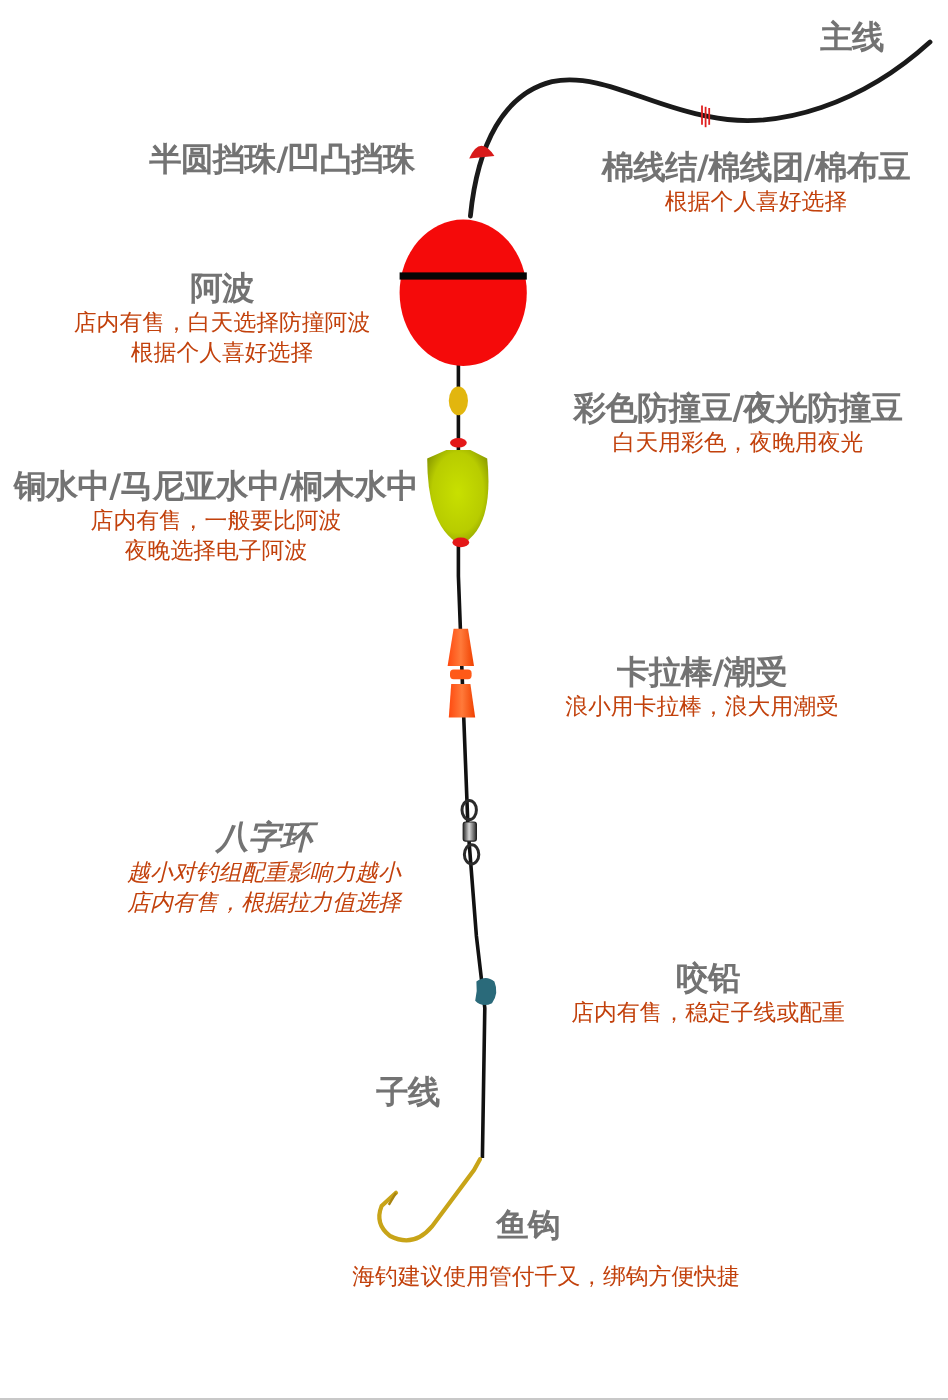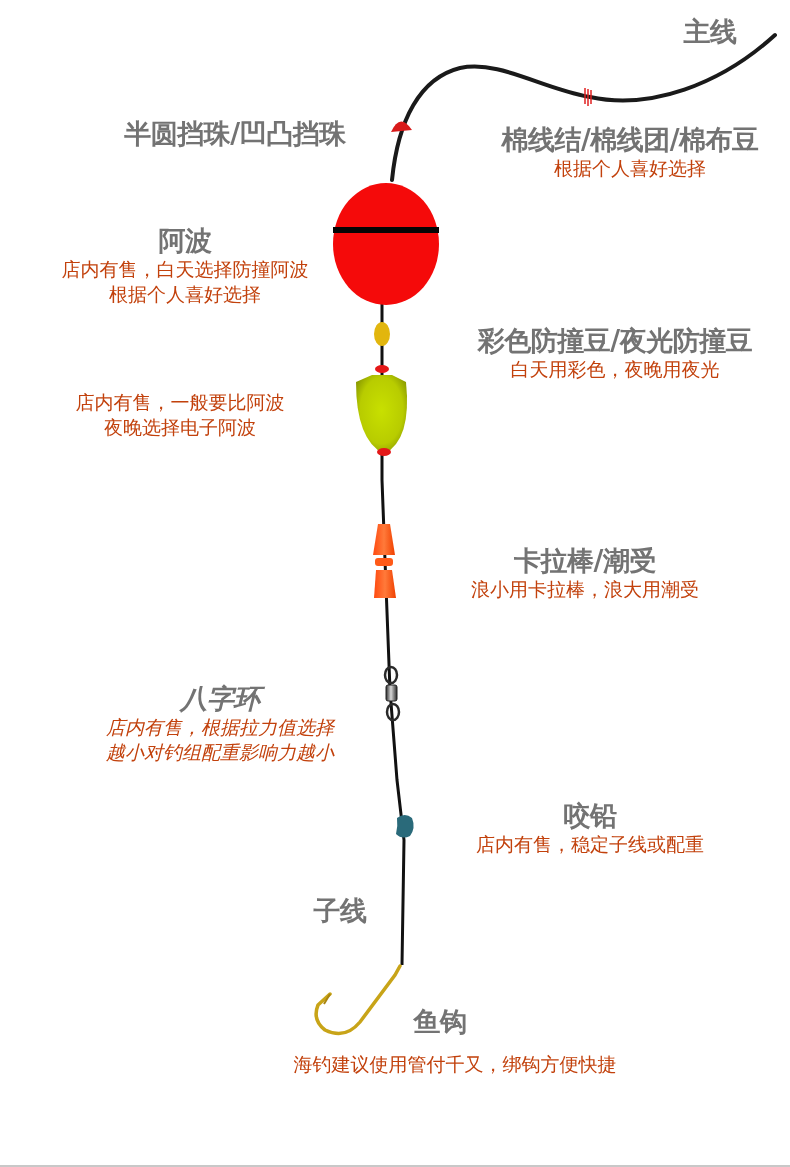--- a/index.html
+++ b/index.html
@@ -95,33 +95,34 @@
   <div class="desc">店内有售，白天选择防撞阿波</div>
   <div class="desc">根据个人喜好选择</div>
 </div>
 
 <div class="label" style="left:450px; top:325px; width:330px;">
   <div class="title">彩色防撞豆/夜光防撞豆</div>
   <div class="desc">白天用彩色，夜晚用夜光</div>
 </div>
 
 <div class="label" style="left:0px; top:390px; width:360px;">
+  <div class="title">铜水中/马尼亚水中/桐木水中</div>
   <div class="desc">店内有售，一般要比阿波</div>
   <div class="desc">夜晚选择电子阿波</div>
 </div>
 
 <div class="label" style="left:430px; top:545px; width:310px;">
   <div class="title">卡拉棒/潮受</div>
   <div class="desc">浪小用卡拉棒，浪大用潮受</div>
 </div>
 
 <div class="label" style="left:60px; top:683px; width:320px;font-style:italic;">
   <div class="title">八字环</div>
+  <div class="desc">越小对钓组配重影响力越小</div>
   <div class="desc">店内有售，根据拉力值选择</div>
-  <div class="desc">越小对钓组配重影响力越小</div>
 </div>
 
 <div class="label" style="left:435px; top:800px; width:310px;">
   <div class="title">咬铅</div>
   <div class="desc">店内有售，稳定子线或配重</div>
 </div>
 
 <div class="label" style="left:298px; top:895px; width:84px;">
   <div class="title">子线</div>
 </div>

